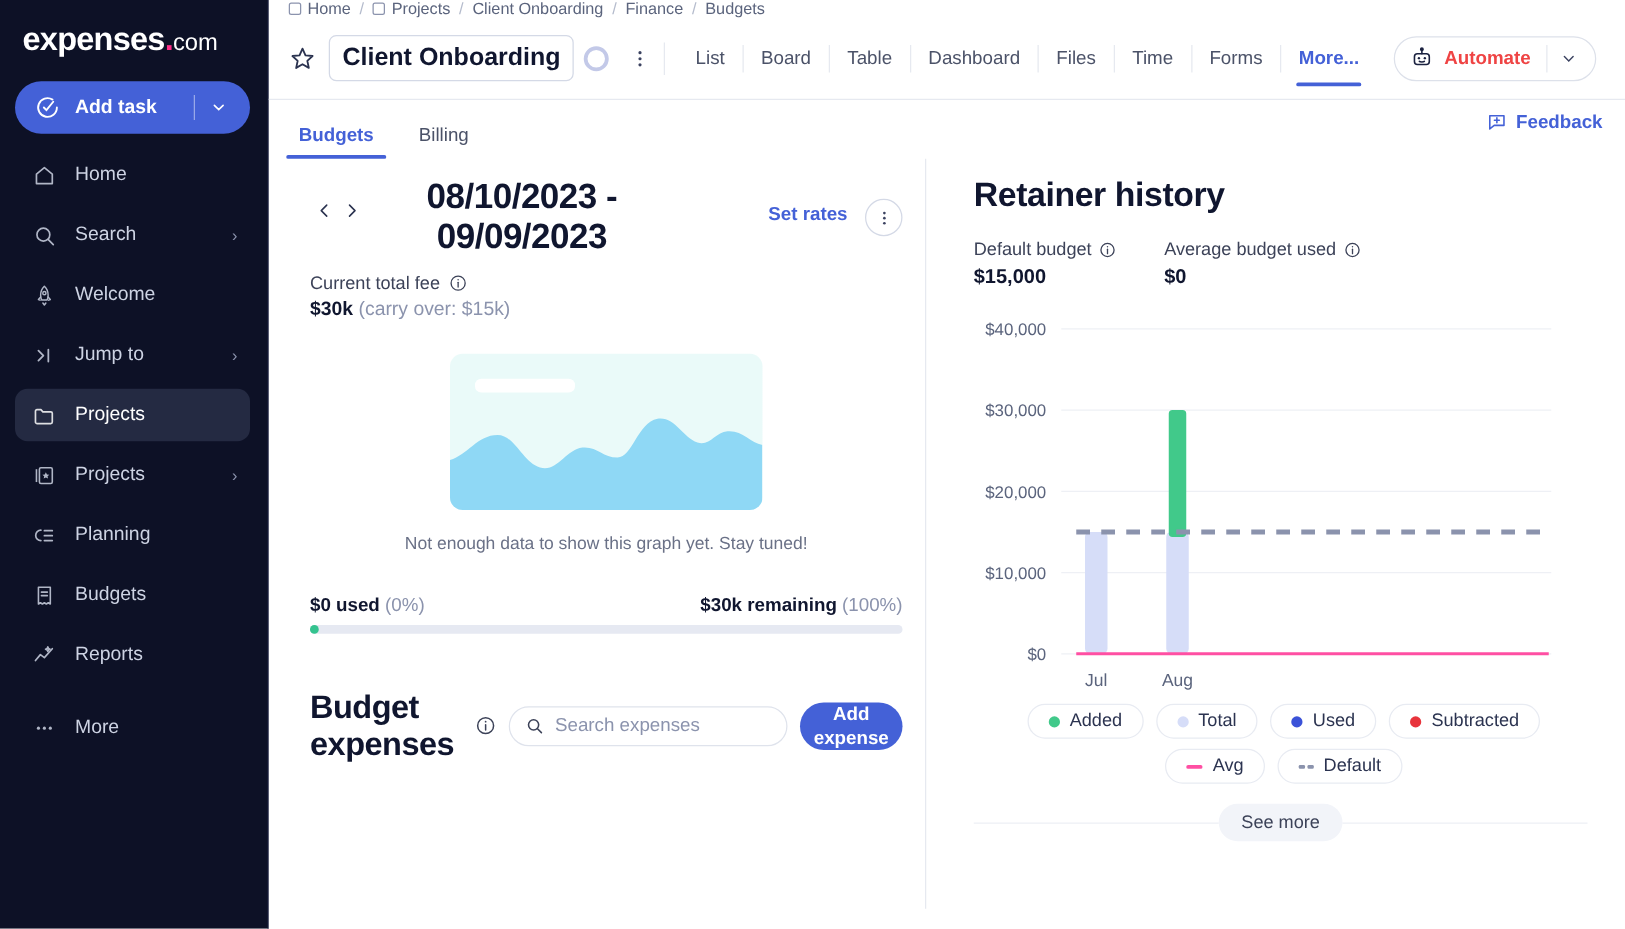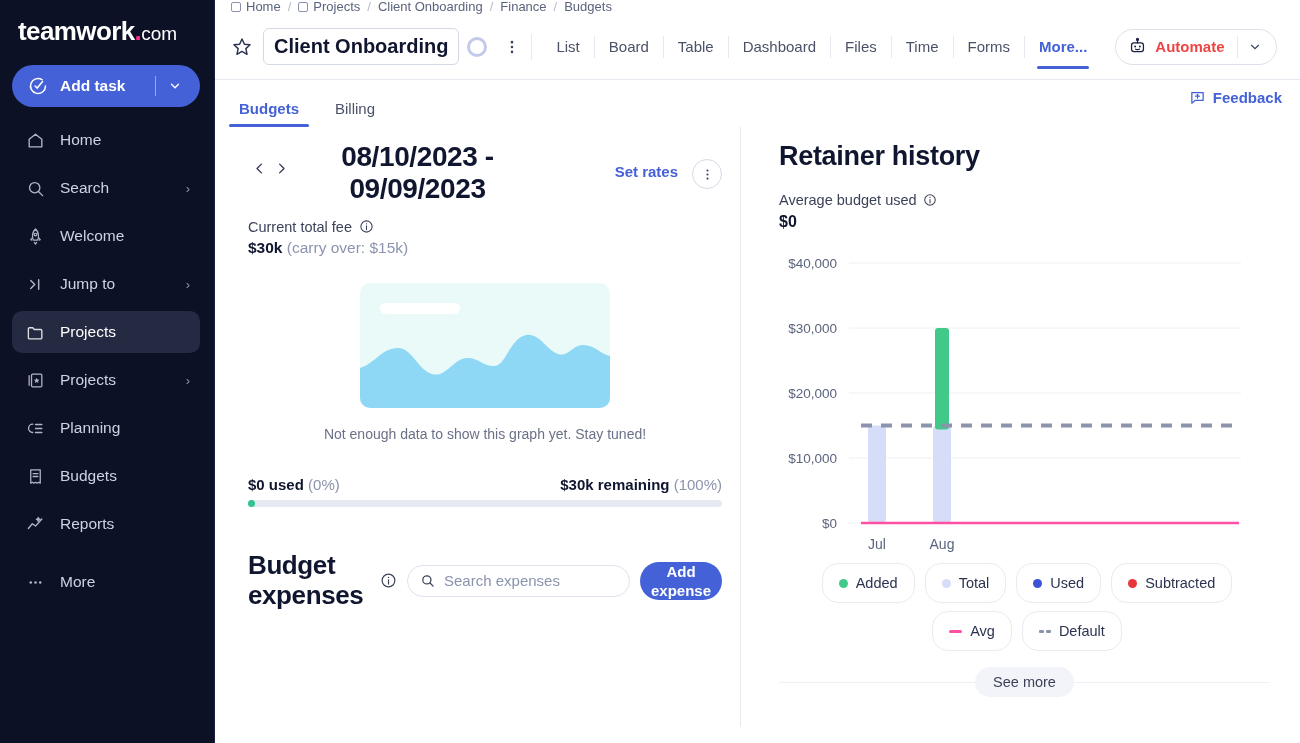--- a/index.html
+++ b/index.html
@@ -216,21 +216,21 @@
   
   .rtitle { font-size:27px; font-weight:bold; color:#10162f; letter-spacing:-0.3px;}
   .statrow { display:flex; margin-top: 20px; }
   .stat { margin-right: 38px; }
   .stat .lbl { font-size:14.5px; color:#3c4258; display:flex; align-items:center; gap:6px;}
   .stat .val { font-size:16px; font-weight:bold; color:#10162f; margin-top:5px;}
 
   .chartwrap { position: relative; margin-top: 20px; height: 310px; }
   .legend { display:flex; flex-wrap:wrap; gap:8px 10px; justify-content:center; margin-top: 2px; width: 440px; margin-left: 28px;}
   .lgchip {
-    border:1px solid #e8ebf2; border-radius:16px; height:40px;
+    border:1px solid #e8ebf2; border-radius:16px; height:28px;
     display:flex; align-items:center; gap:8px; padding: 0 16px;
     font-size:14.5px; color:#2b3350;
   }
   .lgdot { width:9px; height:9px; border-radius:50%; }
   .lgline { width:13px; height:3px; border-radius:2px;}
   .lgdash { display:flex; gap:2px; }
   .lgdash i { width:5px; height:3px; background:#8b93ad; border-radius:1px; }
 
   .seemore { display:flex; align-items:center; margin-top: 16px; }
   .seemore .ln { flex:1; height:1px; background:#edf0f5; }
@@ -242,21 +242,21 @@
 
   svg { display:block; }
 </style>
 </head>
 <body>
 
 <div class="app">
 
   <aside class="sidebar">
     <div class="logo">
-      <span>teamwork</span>
+      <span>expenses</span>
         <span class="dot">.</span>
         <span class="com">com</span>
     </div>
 
     <div class="addtask">
       <span class="ico">
         <svg width="20" height="20" viewBox="0 0 24 24" fill="none" stroke="#ffffff" stroke-width="1.8" stroke-linecap="round">
             <path d="M21 12a9 9 0 1 1-4.2-7.6"></path>
             <polyline points="8.5,12 11,14.5 17.5,6.5"></polyline>
           </svg>
@@ -559,20 +559,33 @@
           <div class="addexpense">Add expense</div>
         </div>
       </section>
 
       <div class="vsplit"></div>
 
       <section class="rightcol">
         <div class="rtitle">Retainer history</div>
 
         <div class="statrow">
+          <div class="stat">
+            <div class="lbl">
+              <span>Default budget</span>
+              <span>
+                  <svg width="14" height="14" viewBox="0 0 24 24" fill="none" stroke="#3c4258" stroke-width="1.8">
+                    <circle cx="12" cy="12" r="9"></circle>
+                    <line x1="12" y1="11" x2="12" y2="17" stroke-linecap="round"></line>
+                    <circle cx="12" cy="7.6" r="1" fill="#3c4258" stroke="none"></circle>
+                  </svg>
+                </span>
+            </div>
+            <div class="val">$15,000</div>
+          </div>
           <div class="stat">
             <div class="lbl">
               <span>Average budget used</span>
               <span>
                   <svg width="14" height="14" viewBox="0 0 24 24" fill="none" stroke="#3c4258" stroke-width="1.8">
                     <circle cx="12" cy="12" r="9"></circle>
                     <line x1="12" y1="11" x2="12" y2="17" stroke-linecap="round"></line>
                     <circle cx="12" cy="7.6" r="1" fill="#3c4258" stroke="none"></circle>
                   </svg>
                 </span>

